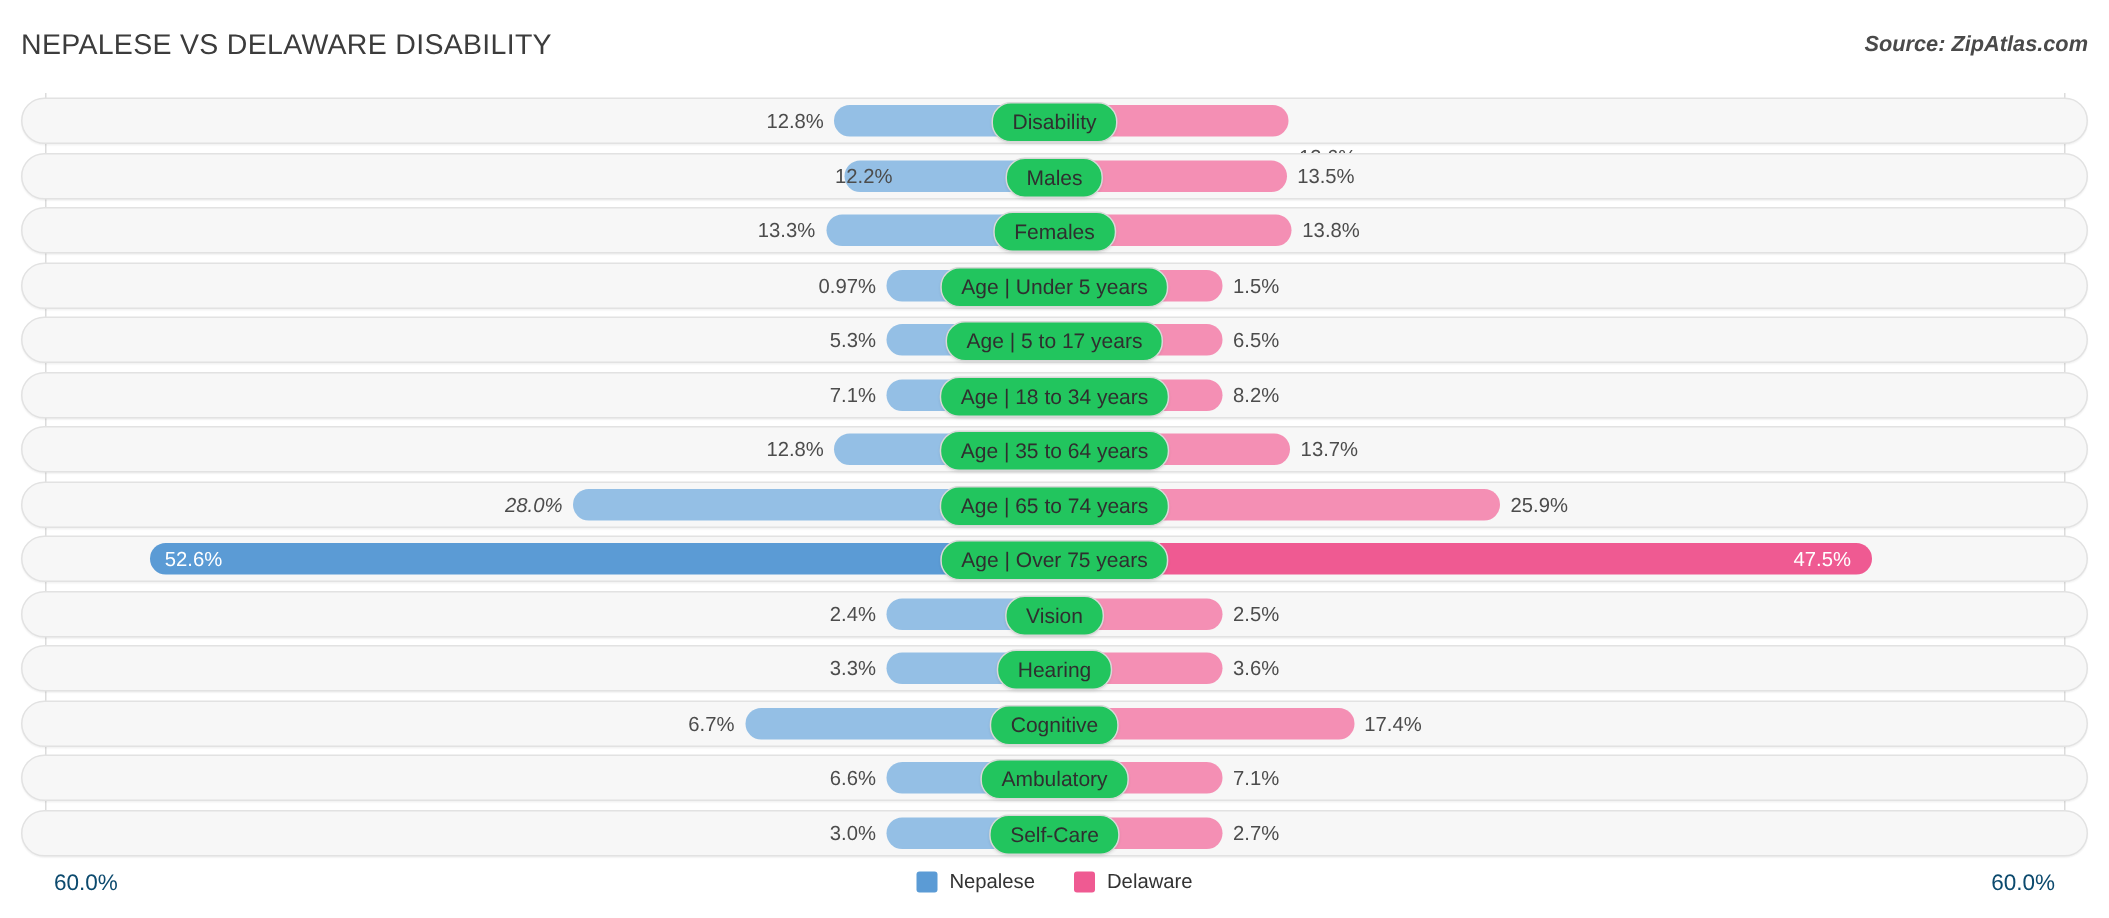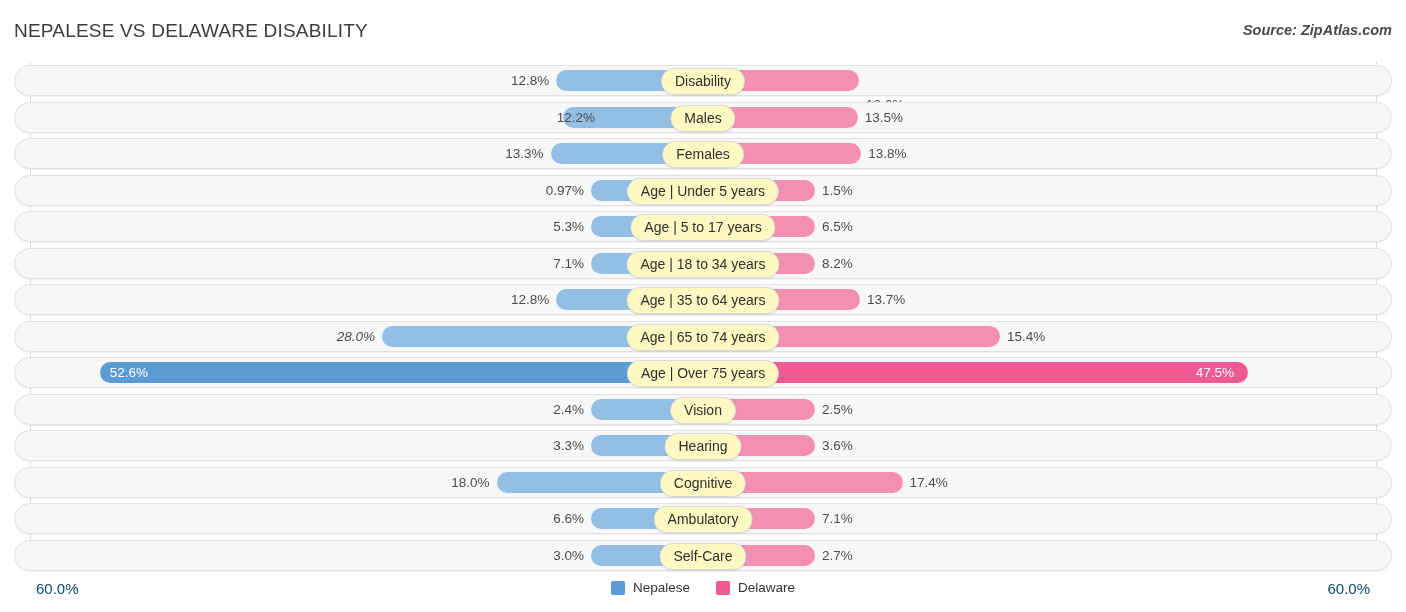--- a/index.html
+++ b/index.html
@@ -125,21 +125,21 @@
 
   
   .center-label {
     position: absolute;
     left: 50%;
     top: 2px;
     transform: translateX(-50%);
     height: 25px;
     line-height: 25px;
     padding: 0 13px;
-    background: #fef9c3;
+    background: #22c55e;
     border: 1px solid #d8d8d8;
     border-radius: 13px;
     font-size: 14px;
     color: #2f2f2f;
     white-space: nowrap;
     z-index: 5;
     box-shadow: 0 1px 2px rgba(0,0,0,0.08);
   }
 
   
@@ -244,21 +244,21 @@
         <div class="bar left" style="width: 146.773px;"></div>
         <div class="bar right" style="width: 157.093px;"></div>
         <div class="val left" style="right: 841.773px; width: 60px;">12.8%</div>
         <div class="val right" style="left: 852.093px;">13.7%</div>
         <div class="center-label">Age | 35 to 64 years</div>
       </div>
       <div class="row">
         <div class="bar left" style="width: 321.067px;"></div>
         <div class="bar right" style="width: 296.987px;"></div>
         <div class="val left" style="right: 1016.07px; width: 60px; font-style: italic;">28.0%</div>
-        <div class="val right" style="left: 991.987px;">15.4%</div>
+        <div class="val right" style="left: 991.987px;">25.9%</div>
         <div class="center-label">Age | 65 to 74 years</div>
       </div>
       <div class="row highlight">
         <div class="bar left" style="width: 603.147px;"></div>
         <div class="bar right" style="width: 544.667px;"></div>
         <div class="val left" style="left: 94.8533px;">52.6%</div>
         <div class="val right" style="left: 1180.67px;">47.5%</div>
         <div class="center-label">Age | Over 75 years</div>
       </div>
       <div class="row">
@@ -271,21 +271,21 @@
       <div class="row">
         <div class="bar left" style="width: 112px;"></div>
         <div class="bar right" style="width: 112px;"></div>
         <div class="val left" style="right: 807px; width: 60px;">3.3%</div>
         <div class="val right" style="left: 807px;">3.6%</div>
         <div class="center-label">Hearing</div>
       </div>
       <div class="row">
         <div class="bar left" style="width: 206.4px;"></div>
         <div class="bar right" style="width: 199.52px;"></div>
-        <div class="val left" style="right: 901.4px; width: 60px;">18.0%</div>
+        <div class="val left" style="right: 901.4px; width: 60px;">6.7%</div>
         <div class="val right" style="left: 894.52px;">17.4%</div>
         <div class="center-label">Cognitive</div>
       </div>
       <div class="row">
         <div class="bar left" style="width: 112px;"></div>
         <div class="bar right" style="width: 112px;"></div>
         <div class="val left" style="right: 807px; width: 60px;">6.6%</div>
         <div class="val right" style="left: 807px;">7.1%</div>
         <div class="center-label">Ambulatory</div>
       </div>

